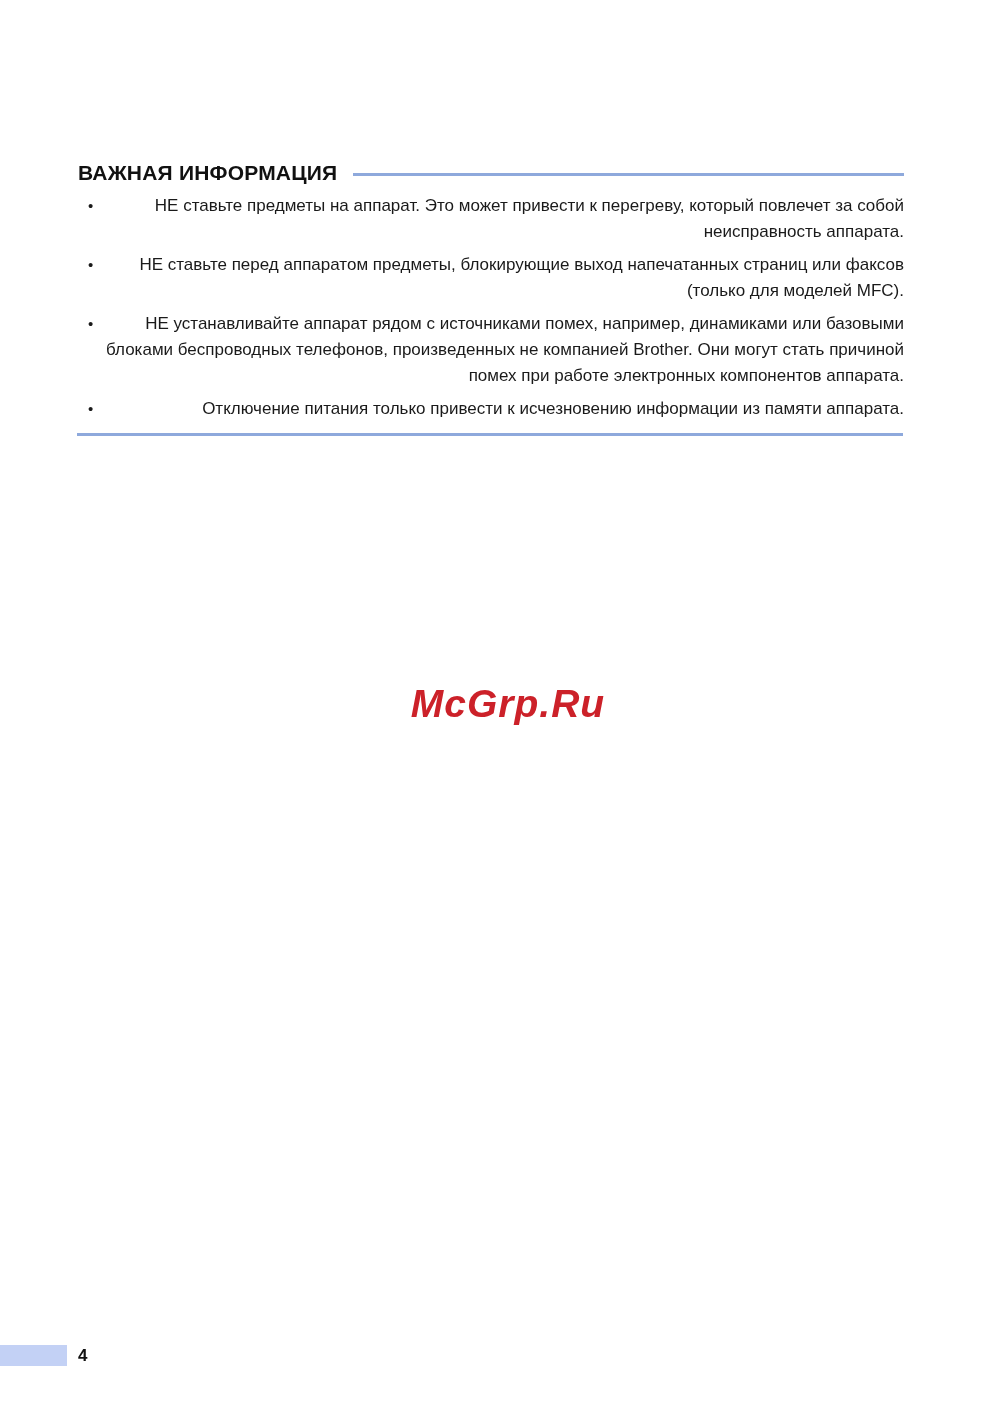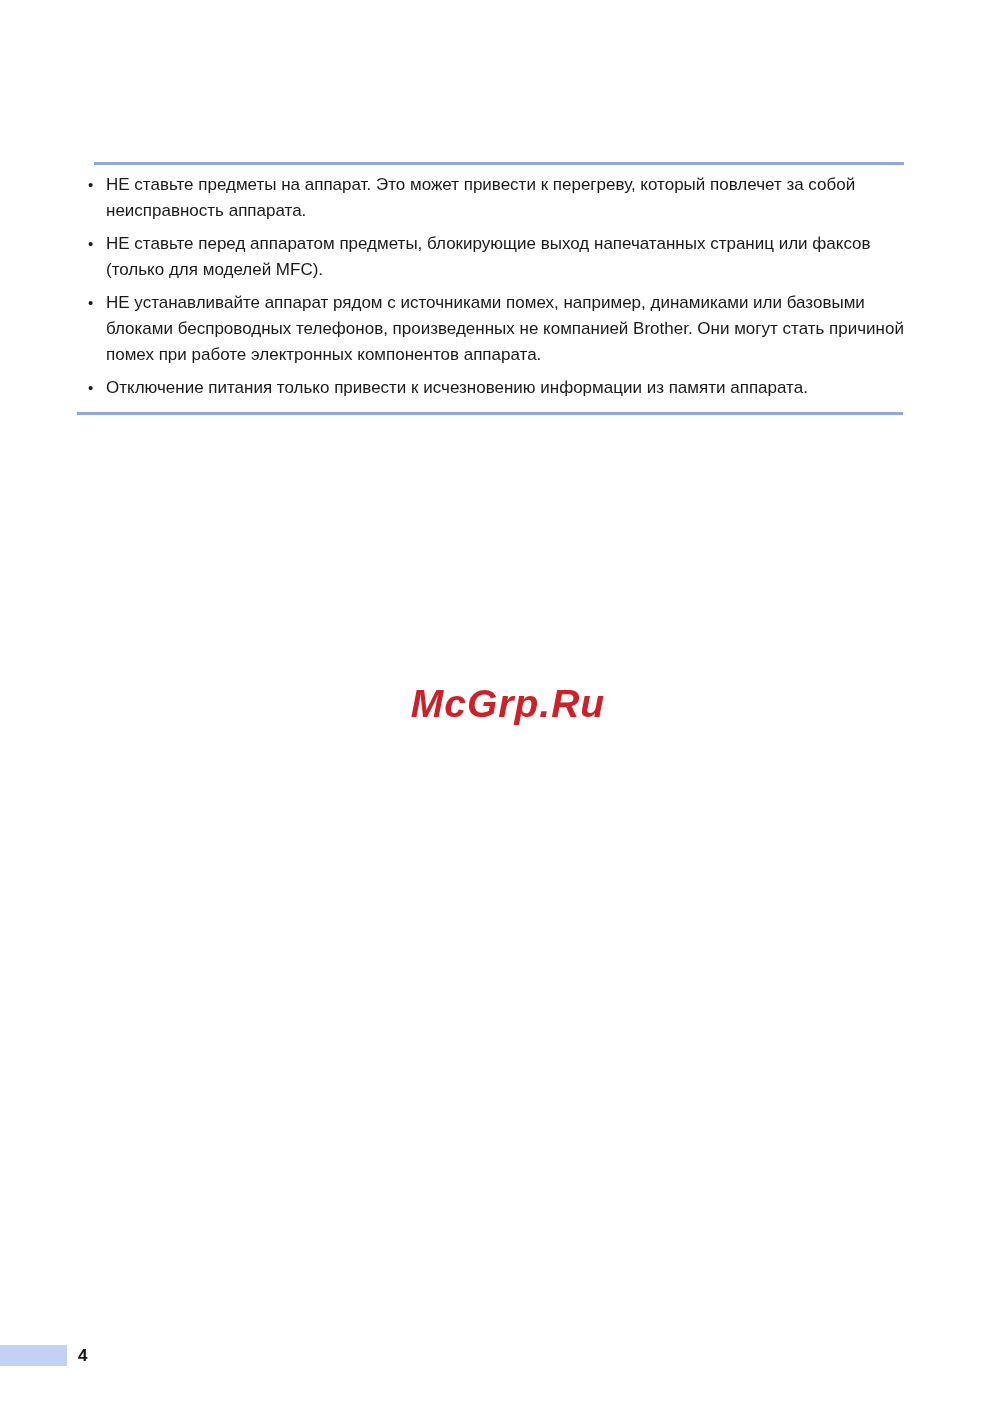--- a/index.html
+++ b/index.html
@@ -52,20 +52,21 @@
     width: 18px;
     flex: 0 0 18px;
     margin-left: 10px;
     text-align: left;
     font-size: 15px;
     line-height: 26px;
   }
   .li-text {
     flex: 1;
     max-width: 799px;
+    text-align: right;
   }
   .bottom-rule {
     height: 3px;
     background: #8ea9dc;
     margin-top: 11px;
     margin-left: -1px;
     width: 826px;
   }
   .watermark {
     position: absolute;
@@ -99,20 +100,21 @@
   }
 </style>
 </head>
 <body>
 
 <div class="page">
 
   <div class="content">
 
     <div class="heading-row">
+      <h1>ВАЖНАЯ ИНФОРМАЦИЯ</h1>
       <div class="heading-rule"></div>
     </div>
 
     <ul class="bullets">
       <li>
         <span class="bullet-marker">•</span>
         <span class="li-text">НЕ ставьте предметы на аппарат. Это может привести к перегреву, который повлечет за собой неисправность аппарата.</span>
       </li>
       <li>
         <span class="bullet-marker">•</span>

